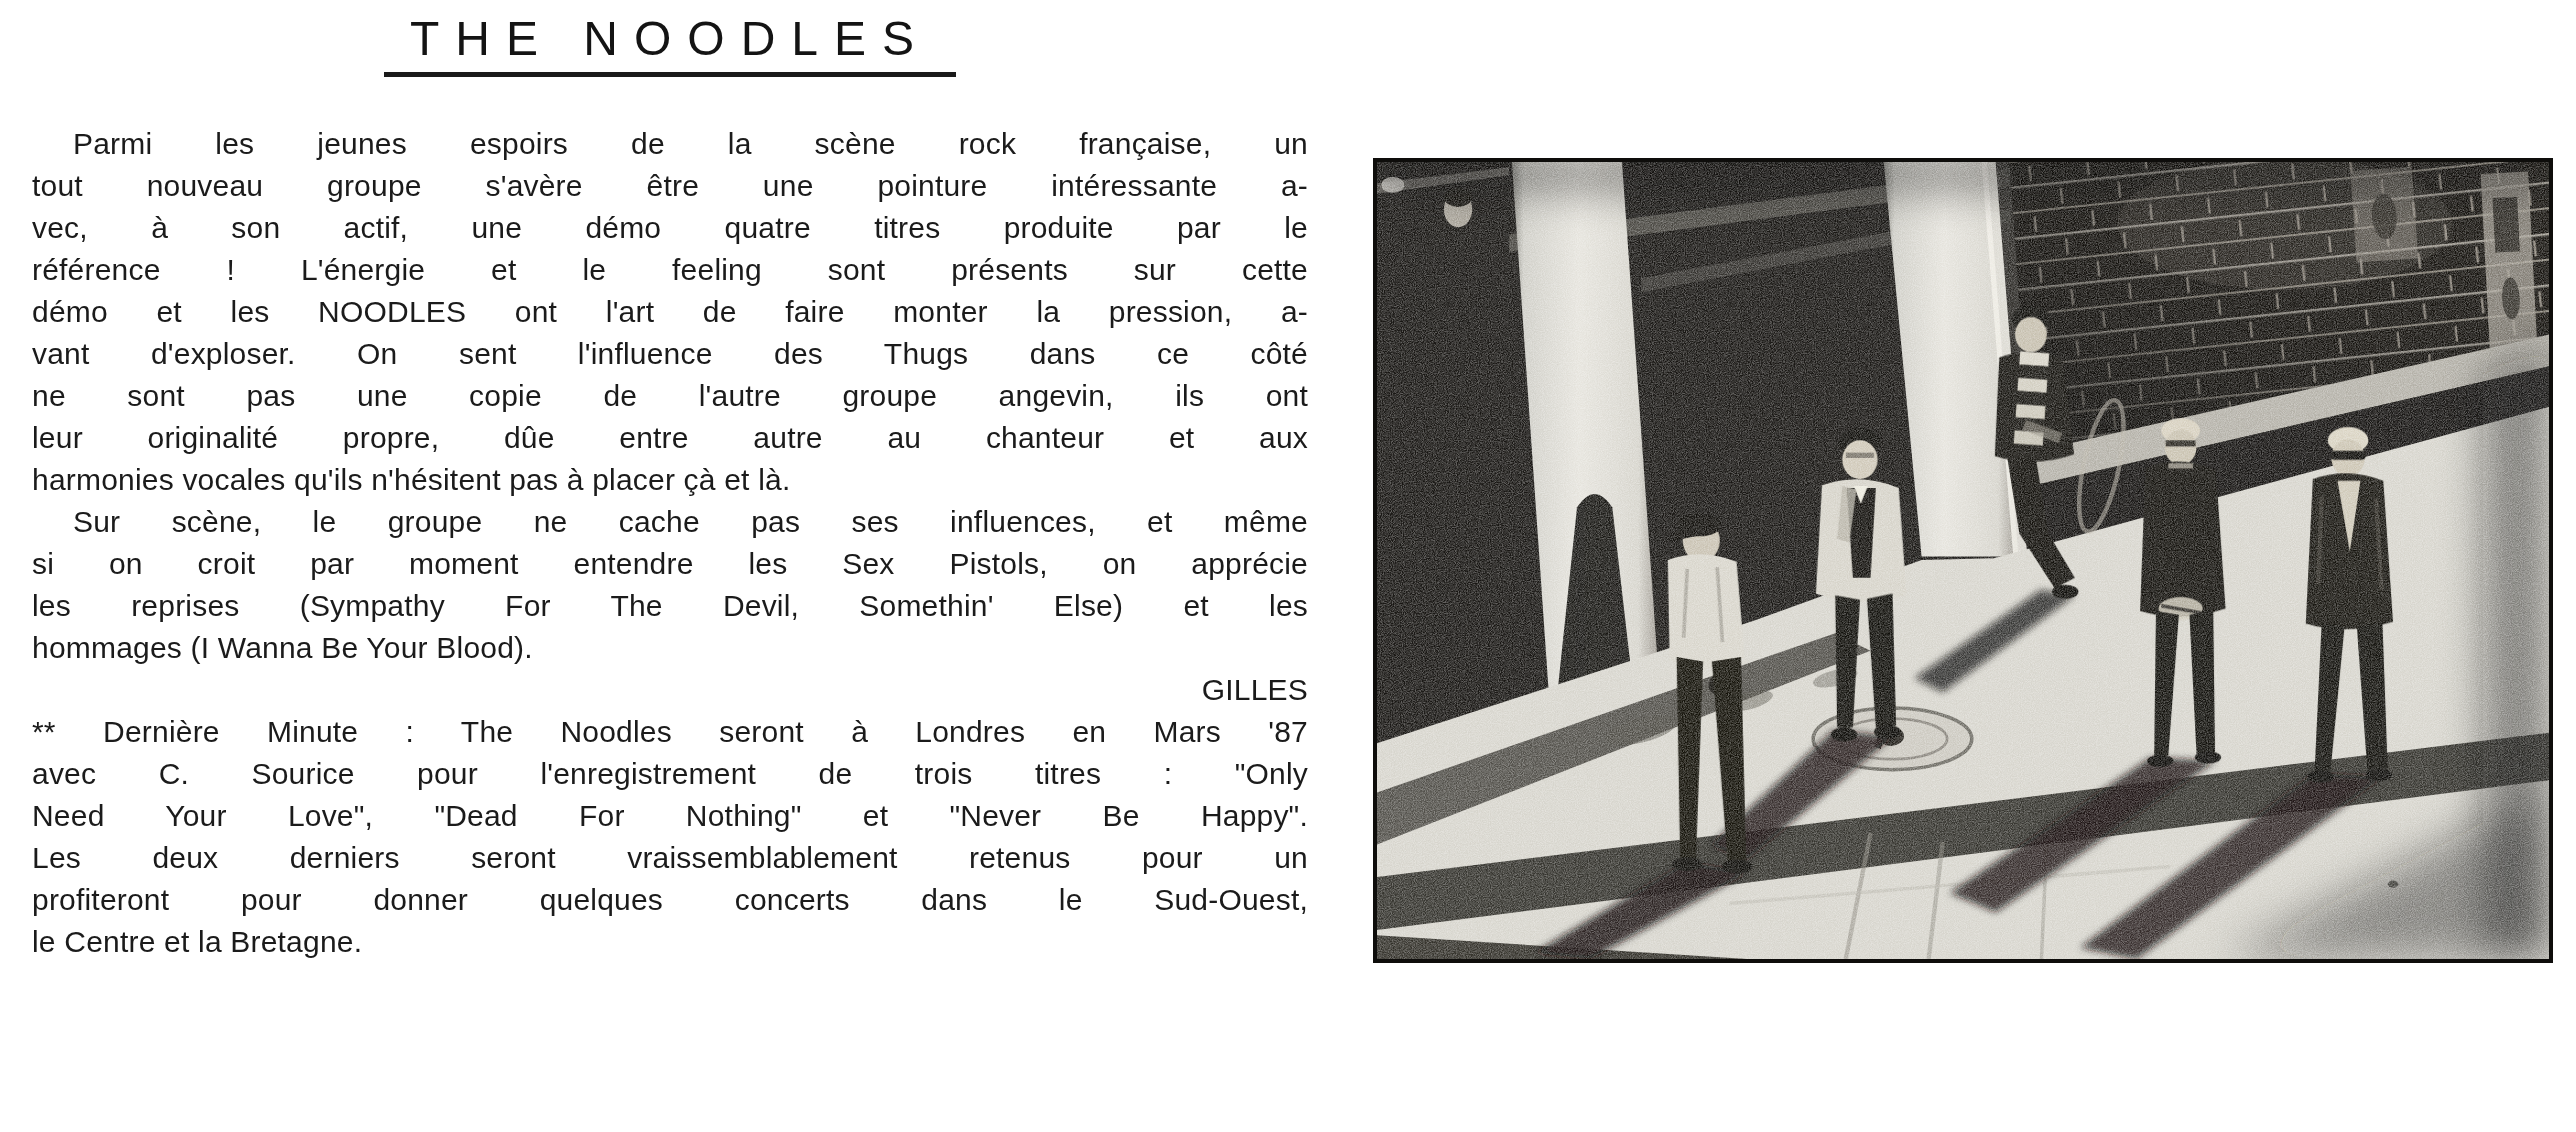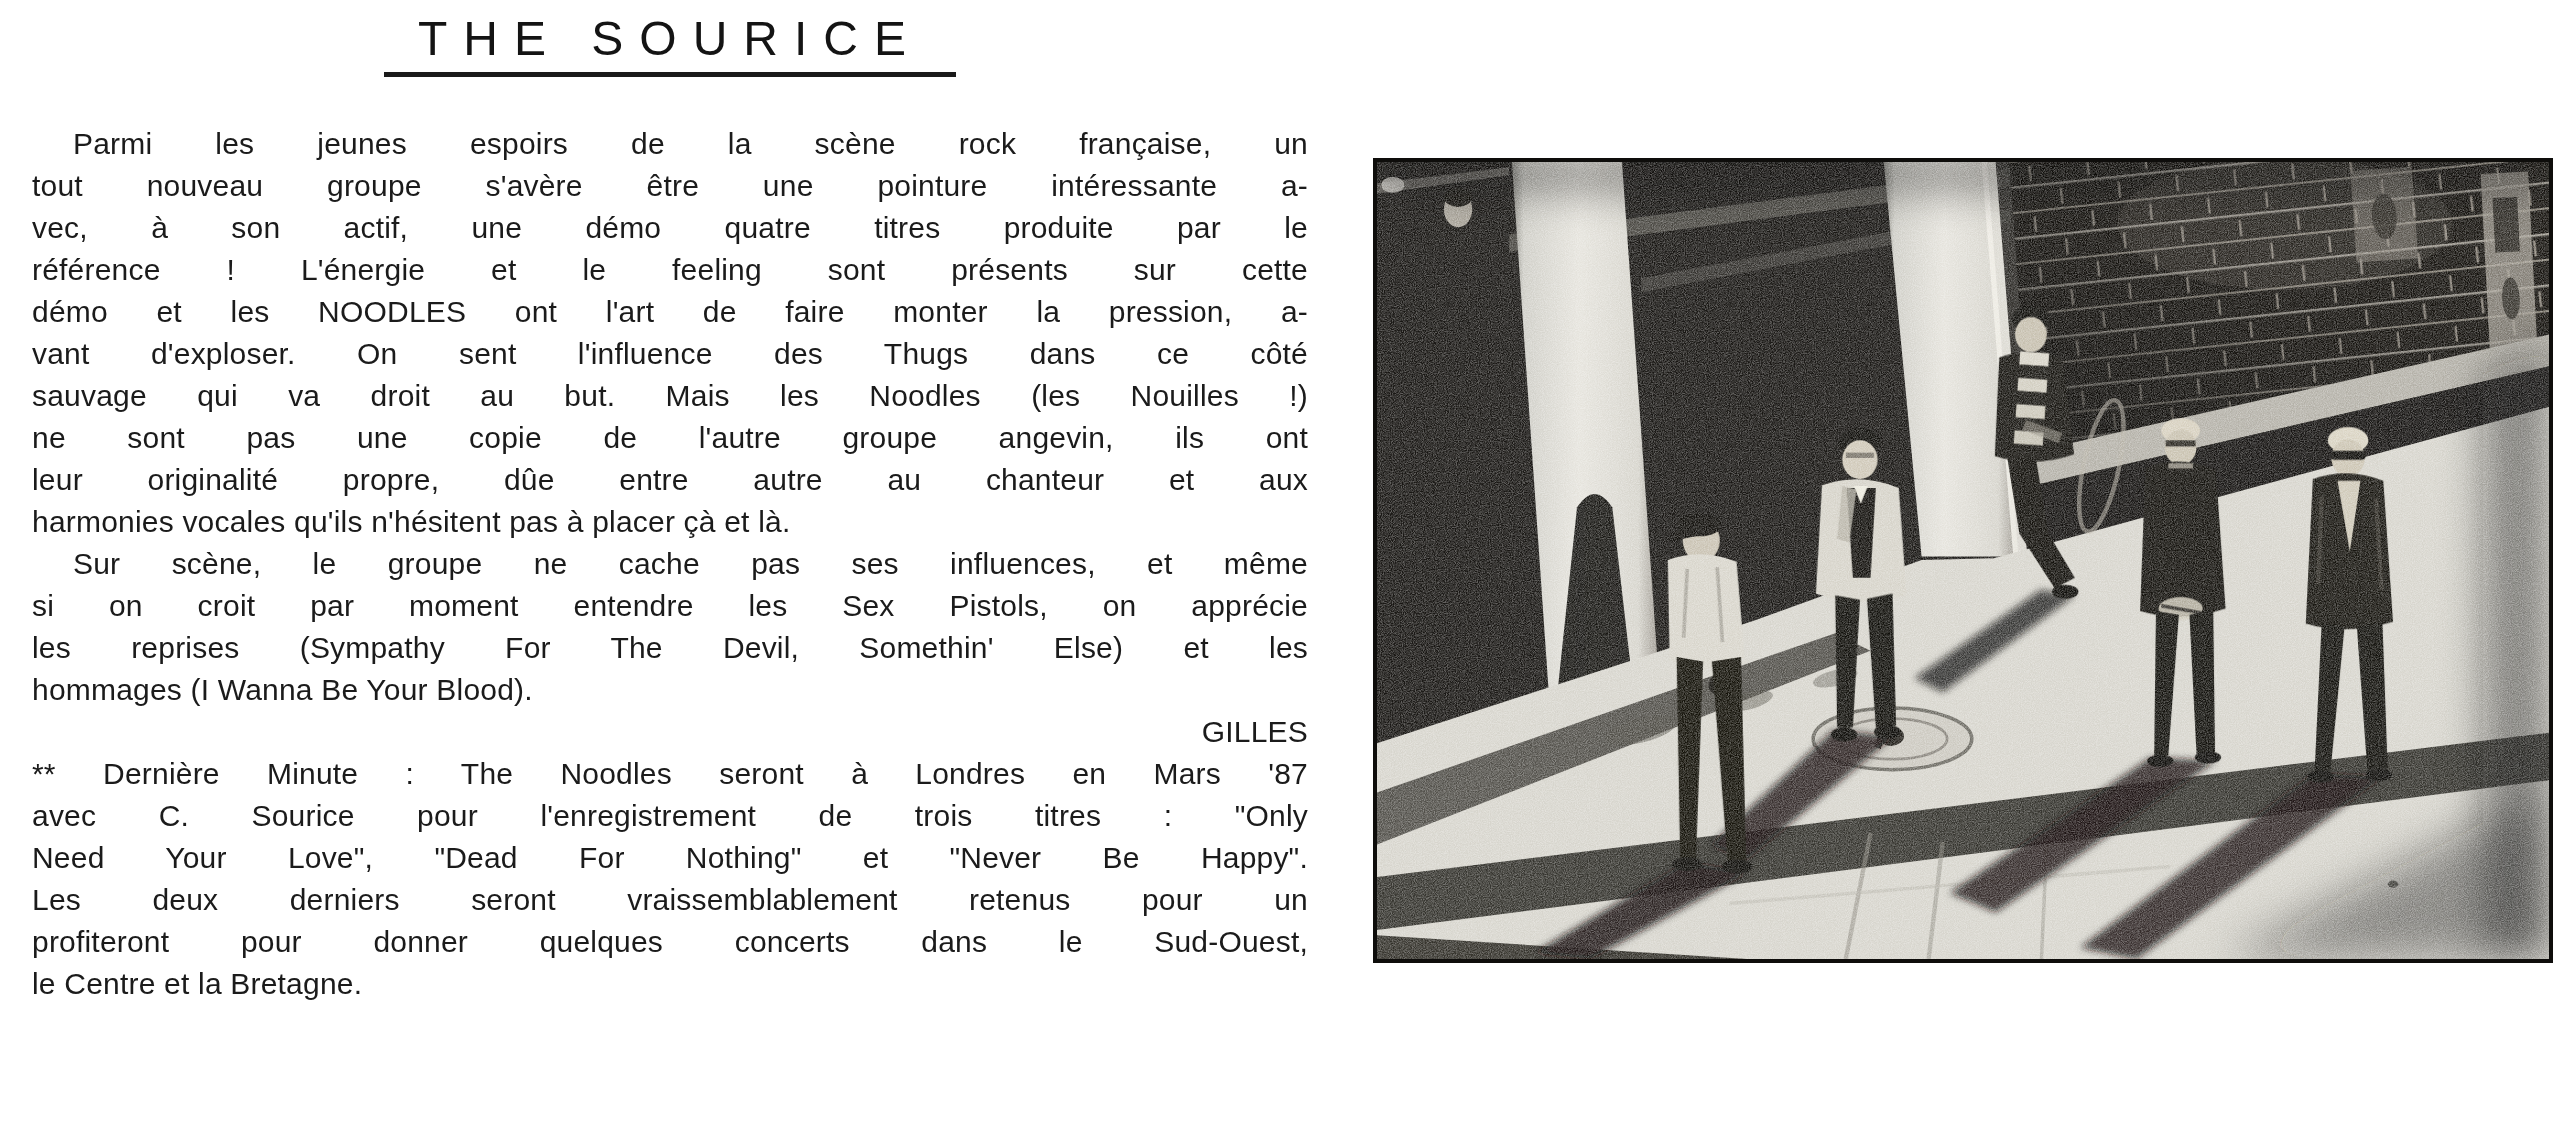--- a/index.html
+++ b/index.html
@@ -25,32 +25,31 @@
   .photo-frame{
     position:absolute;left:1373px;top:158px;width:1172px;height:797px;
     border:4.4px solid #0e0d0b;background:#181613;
   }
   .photo-frame svg{display:block;width:100%;height:100%;}
 </style>
 </head>
 <body>
 
 <div class="title-wrap">
-  <span class="title">THE SOURICE</span>
+  <span class="title">THE NOODLES</span>
   <div class="title-underline"></div>
 </div>
 
 <div class="article-body">
     <div class="line" style="padding-left: 41px;">Parmi les jeunes espoirs de la scène rock française, un</div>
     <div class="line">tout nouveau groupe s'avère être une pointure intéressante a-</div>
     <div class="line">vec, à son actif, une démo quatre titres produite par le</div>
     <div class="line">référence ! L'énergie et le feeling sont présents sur cette</div>
     <div class="line">démo et les NOODLES ont l'art de faire monter la pression, a-</div>
     <div class="line">vant d'exploser. On sent l'influence des Thugs dans ce côté</div>
-    <div class="line">sauvage qui va droit au but. Mais les Noodles (les Nouilles !)</div>
     <div class="line">ne sont pas une copie de l'autre groupe angevin, ils ont</div>
     <div class="line">leur originalité propre, dûe entre autre au chanteur et aux</div>
     <div class="line last">harmonies vocales qu'ils n'hésitent pas à placer çà et là.</div>
     <div class="line" style="padding-left: 41px;">Sur scène, le groupe ne cache pas ses influences, et même</div>
     <div class="line">si on croit par moment entendre les Sex Pistols, on apprécie</div>
     <div class="line">les reprises (Sympathy For The Devil, Somethin' Else) et les</div>
     <div class="line last">hommages (I Wanna Be Your Blood).</div>
     <div class="line right">GILLES</div>
     <div class="line">** Dernière Minute : The Noodles seront à Londres en Mars '87</div>
     <div class="line">avec C. Sourice pour l'enregistrement de trois titres : "Only</div>

